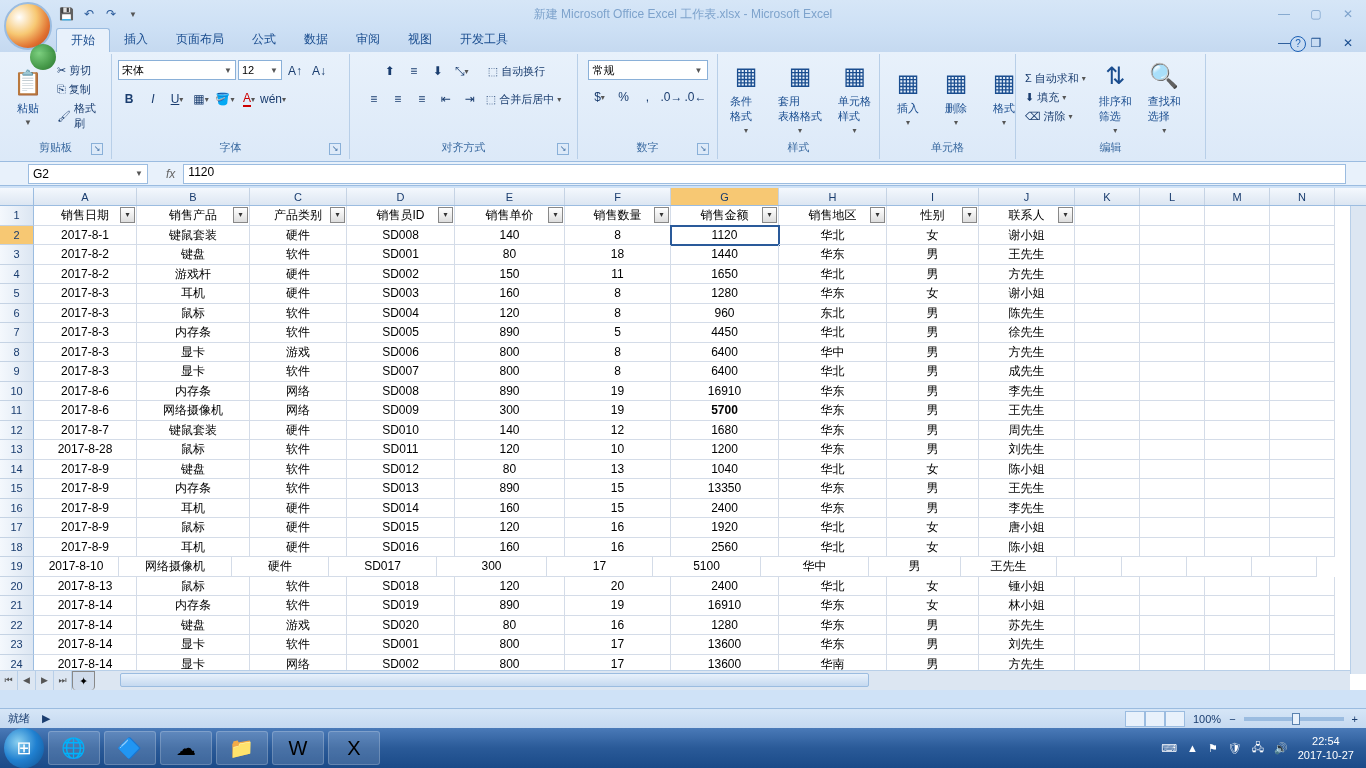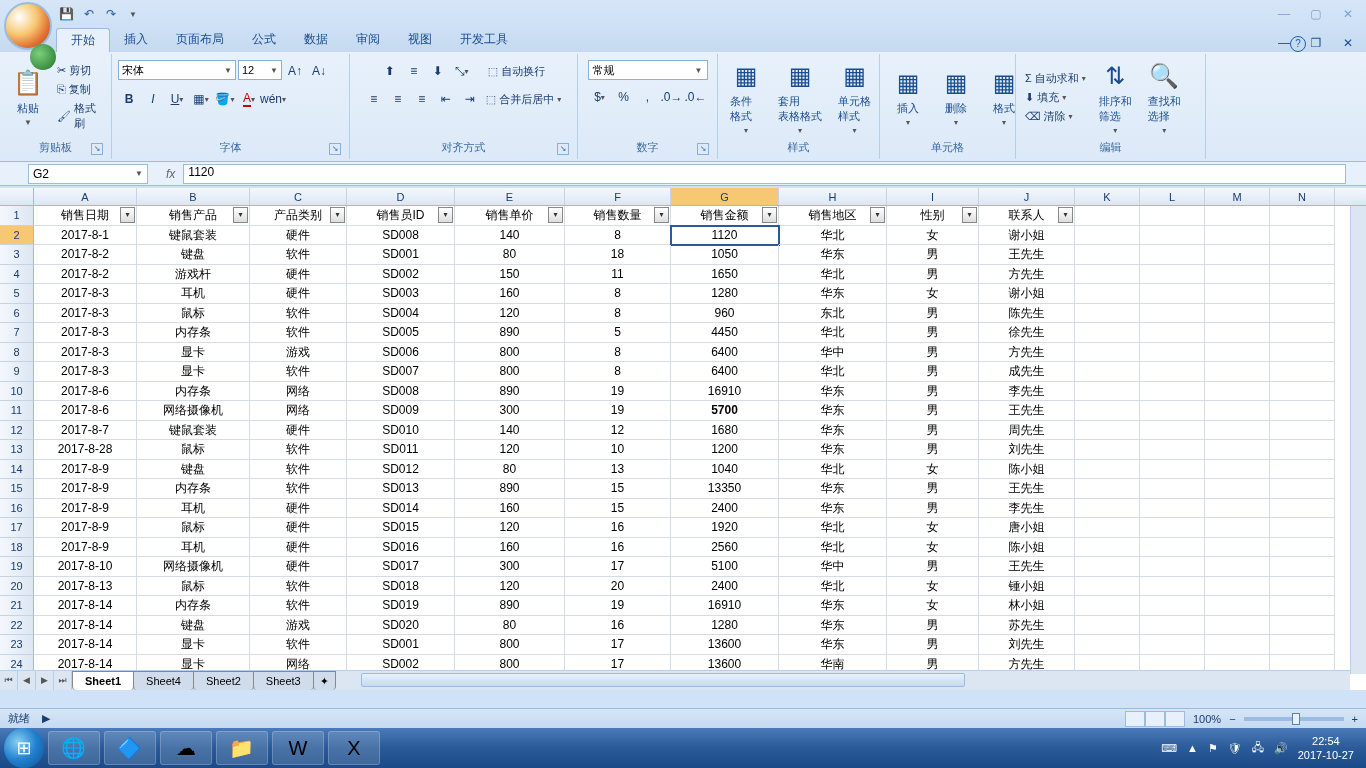--- a/index.html
+++ b/index.html
@@ -78,20 +78,21 @@
 <div class="office-btn"></div>
 <div class="green-circle"></div>
 
 <div class="titlebar">
   <div class="qat">
     <div class="qat-btn">💾</div>
     <div class="qat-btn">↶</div>
     <div class="qat-btn">↷</div>
     <div class="qat-btn dd">▼</div>
   </div>
+  <div class="title-text">新建 Microsoft Office Excel 工作表.xlsx - Microsoft Excel</div>
   <div class="win-controls">
     <div class="win-btn">—</div>
     <div class="win-btn">▢</div>
     <div class="win-btn">✕</div>
   </div>
 </div>
 
 <div class="tabs-row">
   <div id="tabs-container" style="display: flex;">
       <div class="tab active">开始</div>
@@ -339,21 +340,21 @@
         <div class="cell" style="width: 65px;"></div>
       </div>
       <div class="row">
         <div class="row-h">3</div>
         <div class="cell" style="width: 103px;">2017-8-2</div>
         <div class="cell" style="width: 113px;">键盘</div>
         <div class="cell" style="width: 97px;">软件</div>
         <div class="cell" style="width: 108px;">SD001</div>
         <div class="cell" style="width: 110px;">80</div>
         <div class="cell" style="width: 106px;">18</div>
-        <div class="cell" style="width: 108px;">1050</div>
+        <div class="cell" style="width: 108px;">1440</div>
         <div class="cell" style="width: 108px;">华东</div>
         <div class="cell" style="width: 92px;">男</div>
         <div class="cell" style="width: 96px;">王先生</div>
         <div class="cell" style="width: 65px;"></div>
         <div class="cell" style="width: 65px;"></div>
         <div class="cell" style="width: 65px;"></div>
         <div class="cell" style="width: 65px;"></div>
       </div>
       <div class="row">
         <div class="row-h">4</div>
@@ -605,21 +606,21 @@
         <div class="cell" style="width: 108px;">华北</div>
         <div class="cell" style="width: 92px;">女</div>
         <div class="cell" style="width: 96px;">陈小姐</div>
         <div class="cell" style="width: 65px;"></div>
         <div class="cell" style="width: 65px;"></div>
         <div class="cell" style="width: 65px;"></div>
         <div class="cell" style="width: 65px;"></div>
       </div>
       <div class="row">
         <div class="row-h">19</div>
-        <div class="cell" style="width: 103px;">2017-8-10</div>
+        <div class="cell" style="width: 85px;">2017-8-10</div>
         <div class="cell" style="width: 113px;">网络摄像机</div>
         <div class="cell" style="width: 97px;">硬件</div>
         <div class="cell" style="width: 108px;">SD017</div>
         <div class="cell" style="width: 110px;">300</div>
         <div class="cell" style="width: 106px;">17</div>
         <div class="cell" style="width: 108px;">5100</div>
         <div class="cell" style="width: 108px;">华中</div>
         <div class="cell" style="width: 92px;">男</div>
         <div class="cell" style="width: 96px;">王先生</div>
         <div class="cell" style="width: 65px;"></div>
@@ -714,26 +715,20 @@
       </div>
     </div>
   <div class="vscroll"></div>
   <div class="hscroll-area">
     <div class="sheet-nav">
       <div class="sheet-nav-btn">⏮</div>
       <div class="sheet-nav-btn">◀</div>
       <div class="sheet-nav-btn">▶</div>
       <div class="sheet-nav-btn">⏭</div>
     </div>
-    <div id="sheet-tabs" style="display:flex;">
-        <div class="sheet-tab active">Sheet1</div>
-        <div class="sheet-tab inactive">Sheet4</div>
-        <div class="sheet-tab inactive">Sheet2</div>
-        <div class="sheet-tab inactive">Sheet3</div>
-      </div>
     <div class="sheet-tab inactive" style="padding:0 6px;">✦</div>
     <div class="hscroll-track">
         <div class="hscroll-thumb"></div>
       </div>
   </div>
 </div>
 
 <div class="status-bar">
   <span>就绪</span>
   <span style="margin-left:12px;">▶</span>

